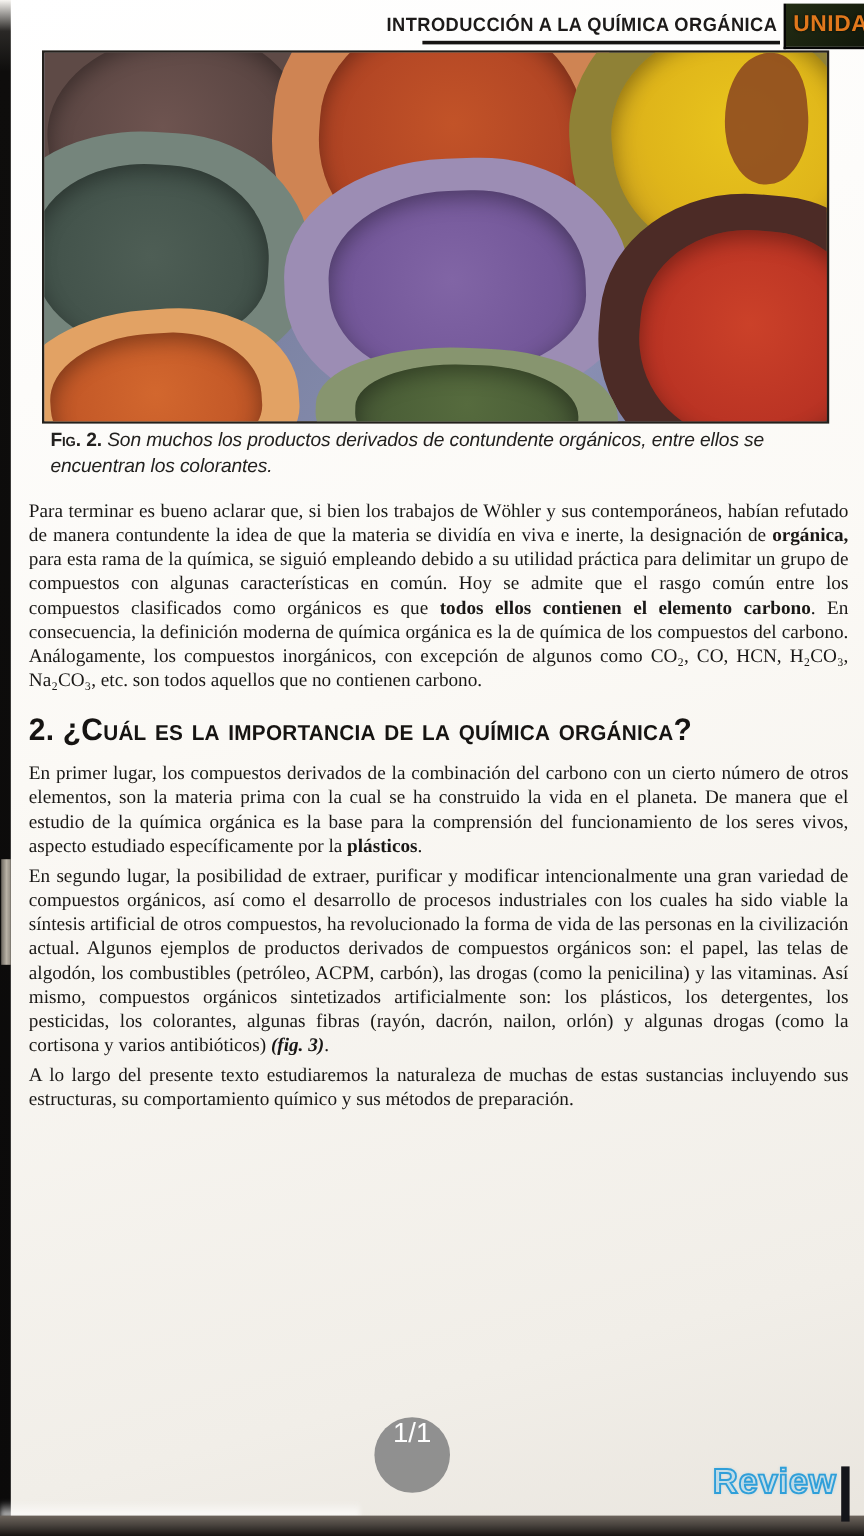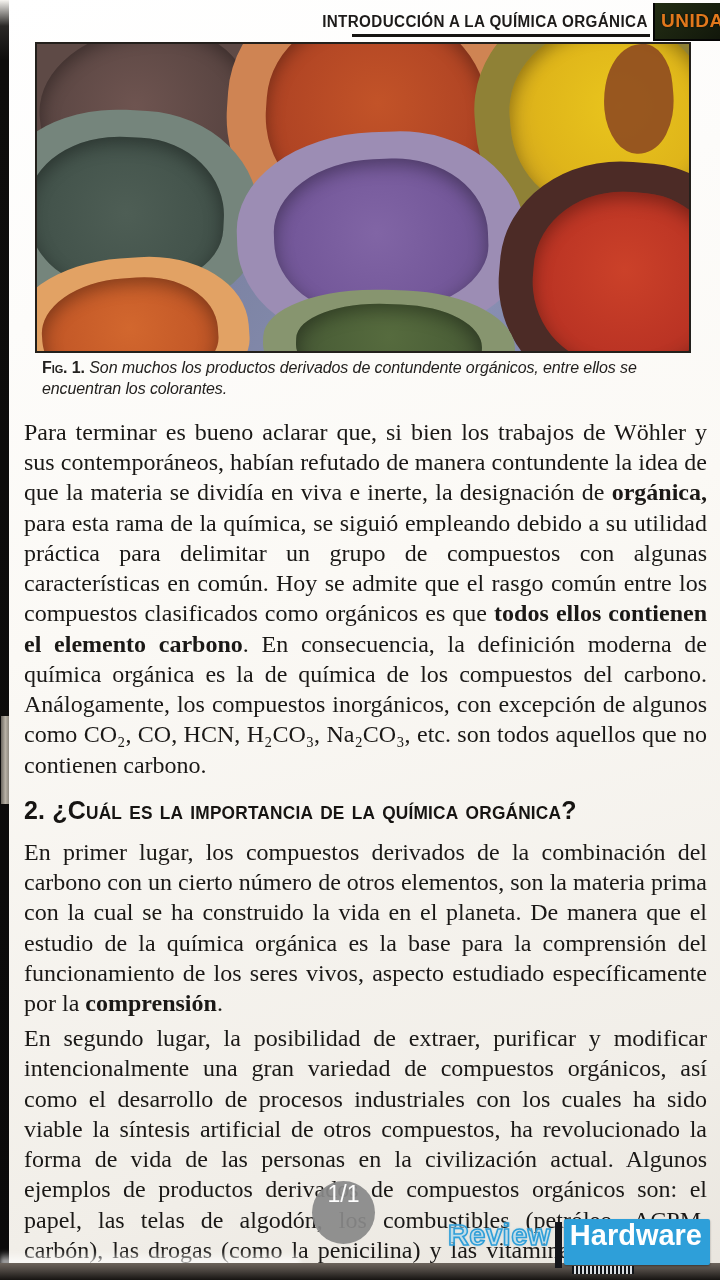--- a/index.html
+++ b/index.html
@@ -47,21 +47,21 @@
     box-shadow:inset 0 6px 18px rgba(0,0,0,.35); }
 
   
   .caption { position:absolute; left:42px; top:357px; width:636px;
     font-family:"Liberation Sans",sans-serif; font-style:italic; font-size:16px;
     line-height:1.32; color:#23211f; letter-spacing:-.1px; }
   .caption b { font-style:normal; font-variant:small-caps; font-weight:700; }
 
   
   .article { position:absolute; left:24px; top:417px; width:683px; z-index:5; }
-  .article p { text-align:justify; font-size:24px; line-height:1.26; margin:0 0 5px; }
+  .article p { text-align:justify; font-size:16px; line-height:1.26; margin:0 0 5px; }
   .article b { font-weight:700; }
   .b-it { font-weight:700; font-style:italic; }
   .section-heading { font-family:"Liberation Sans",sans-serif; font-weight:700;
     font-size:26px; font-variant:small-caps; letter-spacing:.2px; color:#161412;
     margin:15px 0 11px; transform:scaleX(.96); transform-origin:left center;
     white-space:nowrap; }
 
   
   .page-indicator { position:absolute; left:312px; top:1181px; width:63px; height:63px;
     border-radius:50%; background:rgba(137,137,137,.93); z-index:25;
@@ -117,41 +117,37 @@
   </div>
   <div class="bag" style="left:-26px; top:214px; width:238px; height:150px; background:#e2a264; transform:rotate(-4deg);">
     <div class="bag-core" style="background:radial-gradient(circle at 50% 45%,#d2672e 0%,#c55a28 60%,#b34f24 100%);"></div>
   </div>
   <div class="bag" style="left:226px; top:246px; width:252px; height:110px; background:#87956f; transform:rotate(2deg);">
     <div class="bag-core" style="background:radial-gradient(circle at 50% 40%,#566b3e 0%,#4c6038 60%,#425233 100%);"></div>
   </div>
 </div>
 
 <div class="caption">
-  <i><b>Fig. 1.</b>
+  <i><b>Fig. 2.</b>
   <span>Son muchos los productos derivados de contundente orgánicos, entre ellos se encuentran los colorantes.</span></i>
 </div>
 
 <div class="article">
   <p><span>Para terminar es bueno aclarar que, si bien los trabajos de Wöhler y sus contemporáneos, habían refutado de manera contundente la idea de que la materia se dividía en viva e inerte, la designación de </span><b>orgánica,</b><span> para esta rama de la química, se siguió empleando debido a su utilidad práctica para delimitar un grupo de compuestos con algunas características en común. Hoy se admite que el rasgo común entre los compuestos clasificados como orgánicos es que </span><b>todos ellos contienen el elemento carbono</b><span>. En consecuencia, la definición moderna de química orgánica es la de química de los compuestos del carbono. Análogamente, los compuestos inorgánicos, con excepción de algunos como CO₂, CO, HCN, H₂CO₃, Na₂CO₃, etc. son todos aquellos que no contienen carbono.</span></p>
 
   <div class="section-heading">2. ¿Cuál es la importancia de la química orgánica?</div>
 
-  <p><span>En primer lugar, los compuestos derivados de la combinación del carbono con un cierto número de otros elementos, son la materia prima con la cual se ha construido la vida en el planeta. De manera que el estudio de la química orgánica es la base para la comprensión del funcionamiento de los seres vivos, aspecto estudiado específicamente por la </span><b>comprensión</b><span>.</span></p>
+  <p><span>En primer lugar, los compuestos derivados de la combinación del carbono con un cierto número de otros elementos, son la materia prima con la cual se ha construido la vida en el planeta. De manera que el estudio de la química orgánica es la base para la comprensión del funcionamiento de los seres vivos, aspecto estudiado específicamente por la </span><b>plásticos</b><span>.</span></p>
 
   <p><span>En segundo lugar, la posibilidad de extraer, purificar y modificar intencionalmente una gran variedad de compuestos orgánicos, así como el desarrollo de procesos industriales con los cuales ha sido viable la síntesis artificial de otros compuestos, ha revolucionado la forma de vida de las personas en la civilización actual. Algunos ejemplos de productos derivados de compuestos orgánicos son: el papel, las telas de algodón, los combustibles (petróleo, ACPM, carbón), las drogas (como la penicilina) y las vitaminas. Así mismo, compuestos orgánicos sintetizados artificialmente son: los plásticos, los detergentes, los pesticidas, los colorantes, algunas fibras (rayón, dacrón, nailon, orlón) y algunas drogas (como la cortisona y varios antibióticos) </span><span class="b-it">(fig. 3)</span><span>.</span></p>
 
 
   <p>A lo largo del presente texto estudiaremos la naturaleza de muchas de estas sustancias incluyendo sus estructuras, su comportamiento químico y sus métodos de preparación.</p>
 </div>
 
 <div class="page-indicator">
   <span>1/1</span>
 </div>
 
 <div class="watermark">
   <span class="wm-review">Review</span>
   <span class="wm-plug"></span>
-  <span class="wm-hardware">
-    <span>Hardware</span>
-    <span class="wm-barcode"></span>
-  </span>
 </div>
 
 </body></html>

